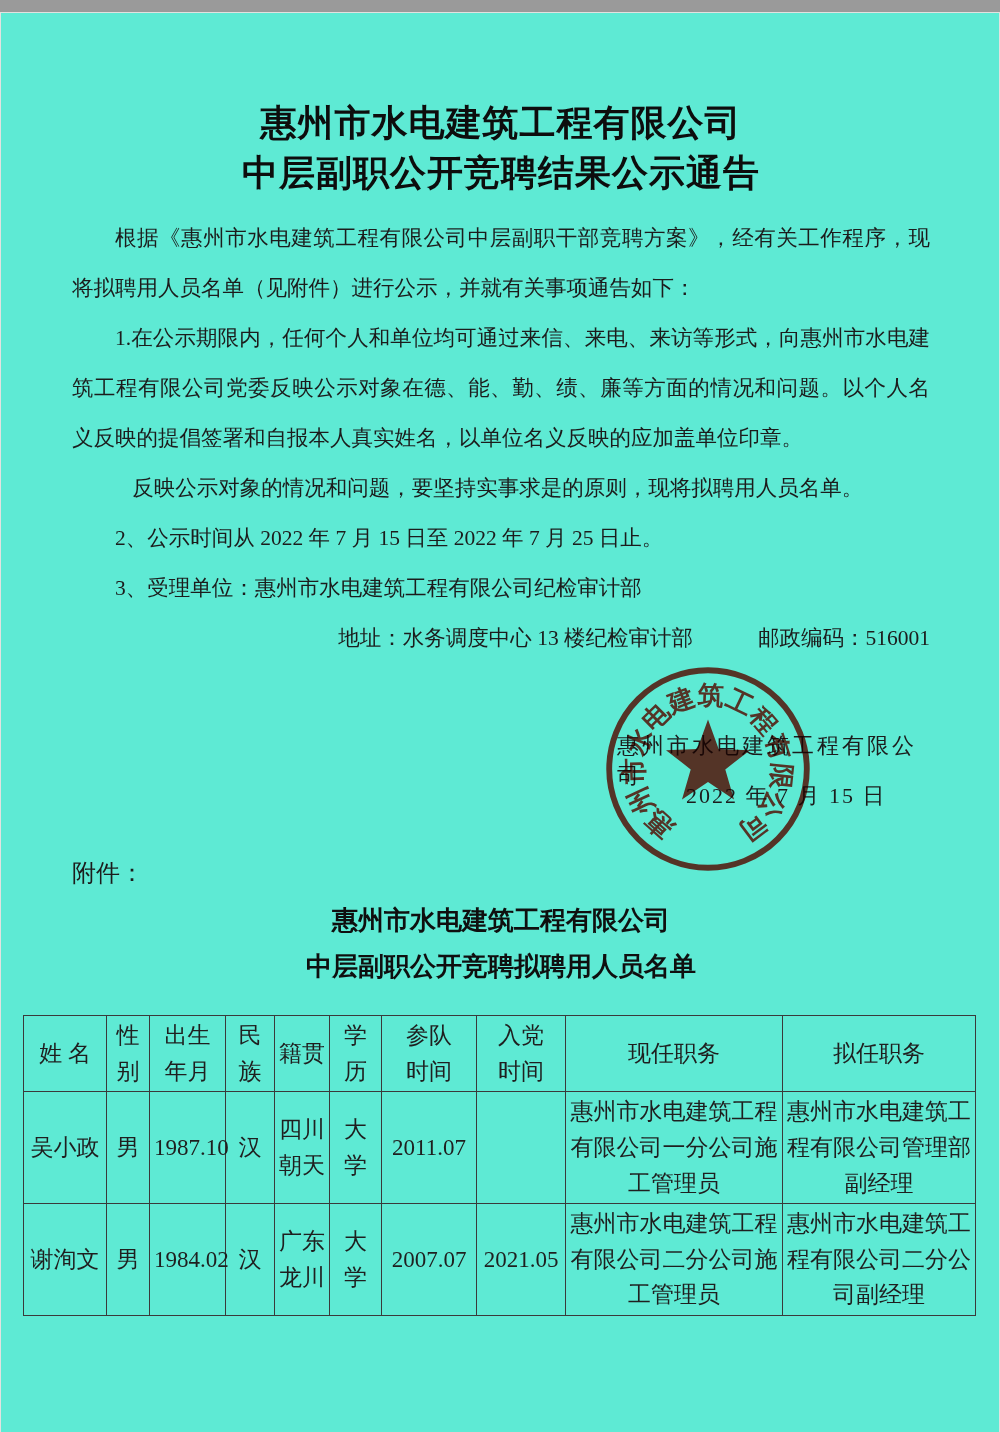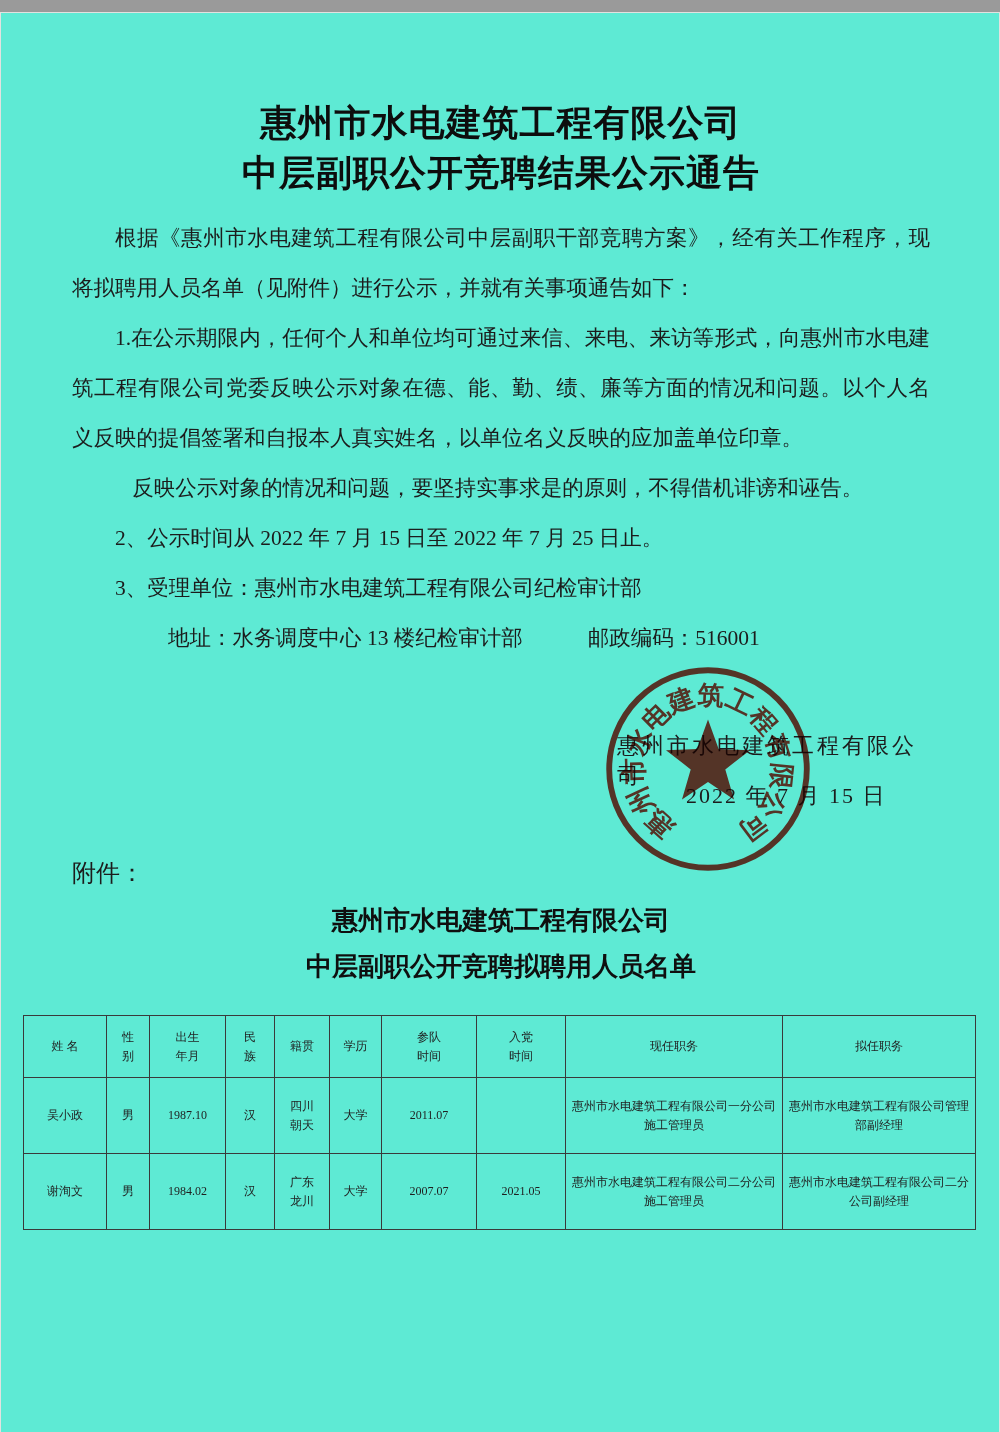--- a/index.html
+++ b/index.html
@@ -22,21 +22,21 @@
     font-weight:bold;
     font-size:36px;
     line-height:50px;
     color:#0d0d0d;
     letter-spacing:1px;
   }
 
   .body-text { margin-top:15px; font-size:21.5px; line-height:50px; text-align:justify; color:#1c1c1c; }
   .para { text-indent:2em; }
   .para-indent3 { text-indent:2.8em; }
-  .contact-line { display:flex; padding-left:96px; white-space:nowrap; }
+  .contact-line { display:flex; padding-left:96px; white-space:nowrap;justify-content:flex-end; }
   .gap-lg { margin-left:65px; }
   .gap-md { margin-left:50px; }
   .gap-sm { margin-left:40px; }
 
   .sign-block {
     position:relative;
     margin-top:46px;
     height:130px;
     font-size:22px;
     color:#1c1c1c;
@@ -63,21 +63,21 @@
     line-height:46px;
     margin-top:8px;
     color:#0f0f0f;
   }
 
   .table-wrap { position:absolute; left:23px; top:1003px; width:952px; }
   table.personnel {
     width:952px;
     border-collapse:collapse;
     table-layout:fixed;
-    font-size:12px;
+    font-size:23px;
     color:#1f1f1f;
   }
   table.personnel th, table.personnel td {
     border:1px solid #3a3a3a;
     text-align:center;
     vertical-align:middle;
     white-space:pre-line;
     line-height:1.55;
     padding:2px 4px;
     font-weight:normal;
@@ -94,21 +94,21 @@
 <div class="page">
   <div class="doc">
     <div class="main-title">
       <div>惠州市水电建筑工程有限公司</div>
       <div>中层副职公开竞聘结果公示通告</div>
     </div>
 
     <div class="body-text">
       <div class="para">根据《惠州市水电建筑工程有限公司中层副职干部竞聘方案》，经有关工作程序，现将拟聘用人员名单（见附件）进行公示，并就有关事项通告如下：</div>
       <div class="para">1.在公示期限内，任何个人和单位均可通过来信、来电、来访等形式，向惠州市水电建筑工程有限公司党委反映公示对象在德、能、勤、绩、廉等方面的情况和问题。以个人名义反映的提倡签署和自报本人真实姓名，以单位名义反映的应加盖单位印章。</div>
-      <div class="para para-indent3">反映公示对象的情况和问题，要坚持实事求是的原则，不得借机诽谤和诬告。</div>
+      <div class="para para-indent3">反映公示对象的情况和问题，要坚持实事求是的原则，现将拟聘用人员名单。</div>
       <div class="para">2、公示时间从 2022 年 7 月 15 日至 2022 年 7 月 25 日止。</div>
       <div class="para">3、受理单位：惠州市水电建筑工程有限公司纪检审计部</div>
 
       <div class="contact-line">
         <span>地址：</span>
           <span>水务调度中心 13 楼纪检审计部</span>
         <span class="gap-lg">邮政编码：</span>
           <span>516001</span>
       </div>
     </div>

